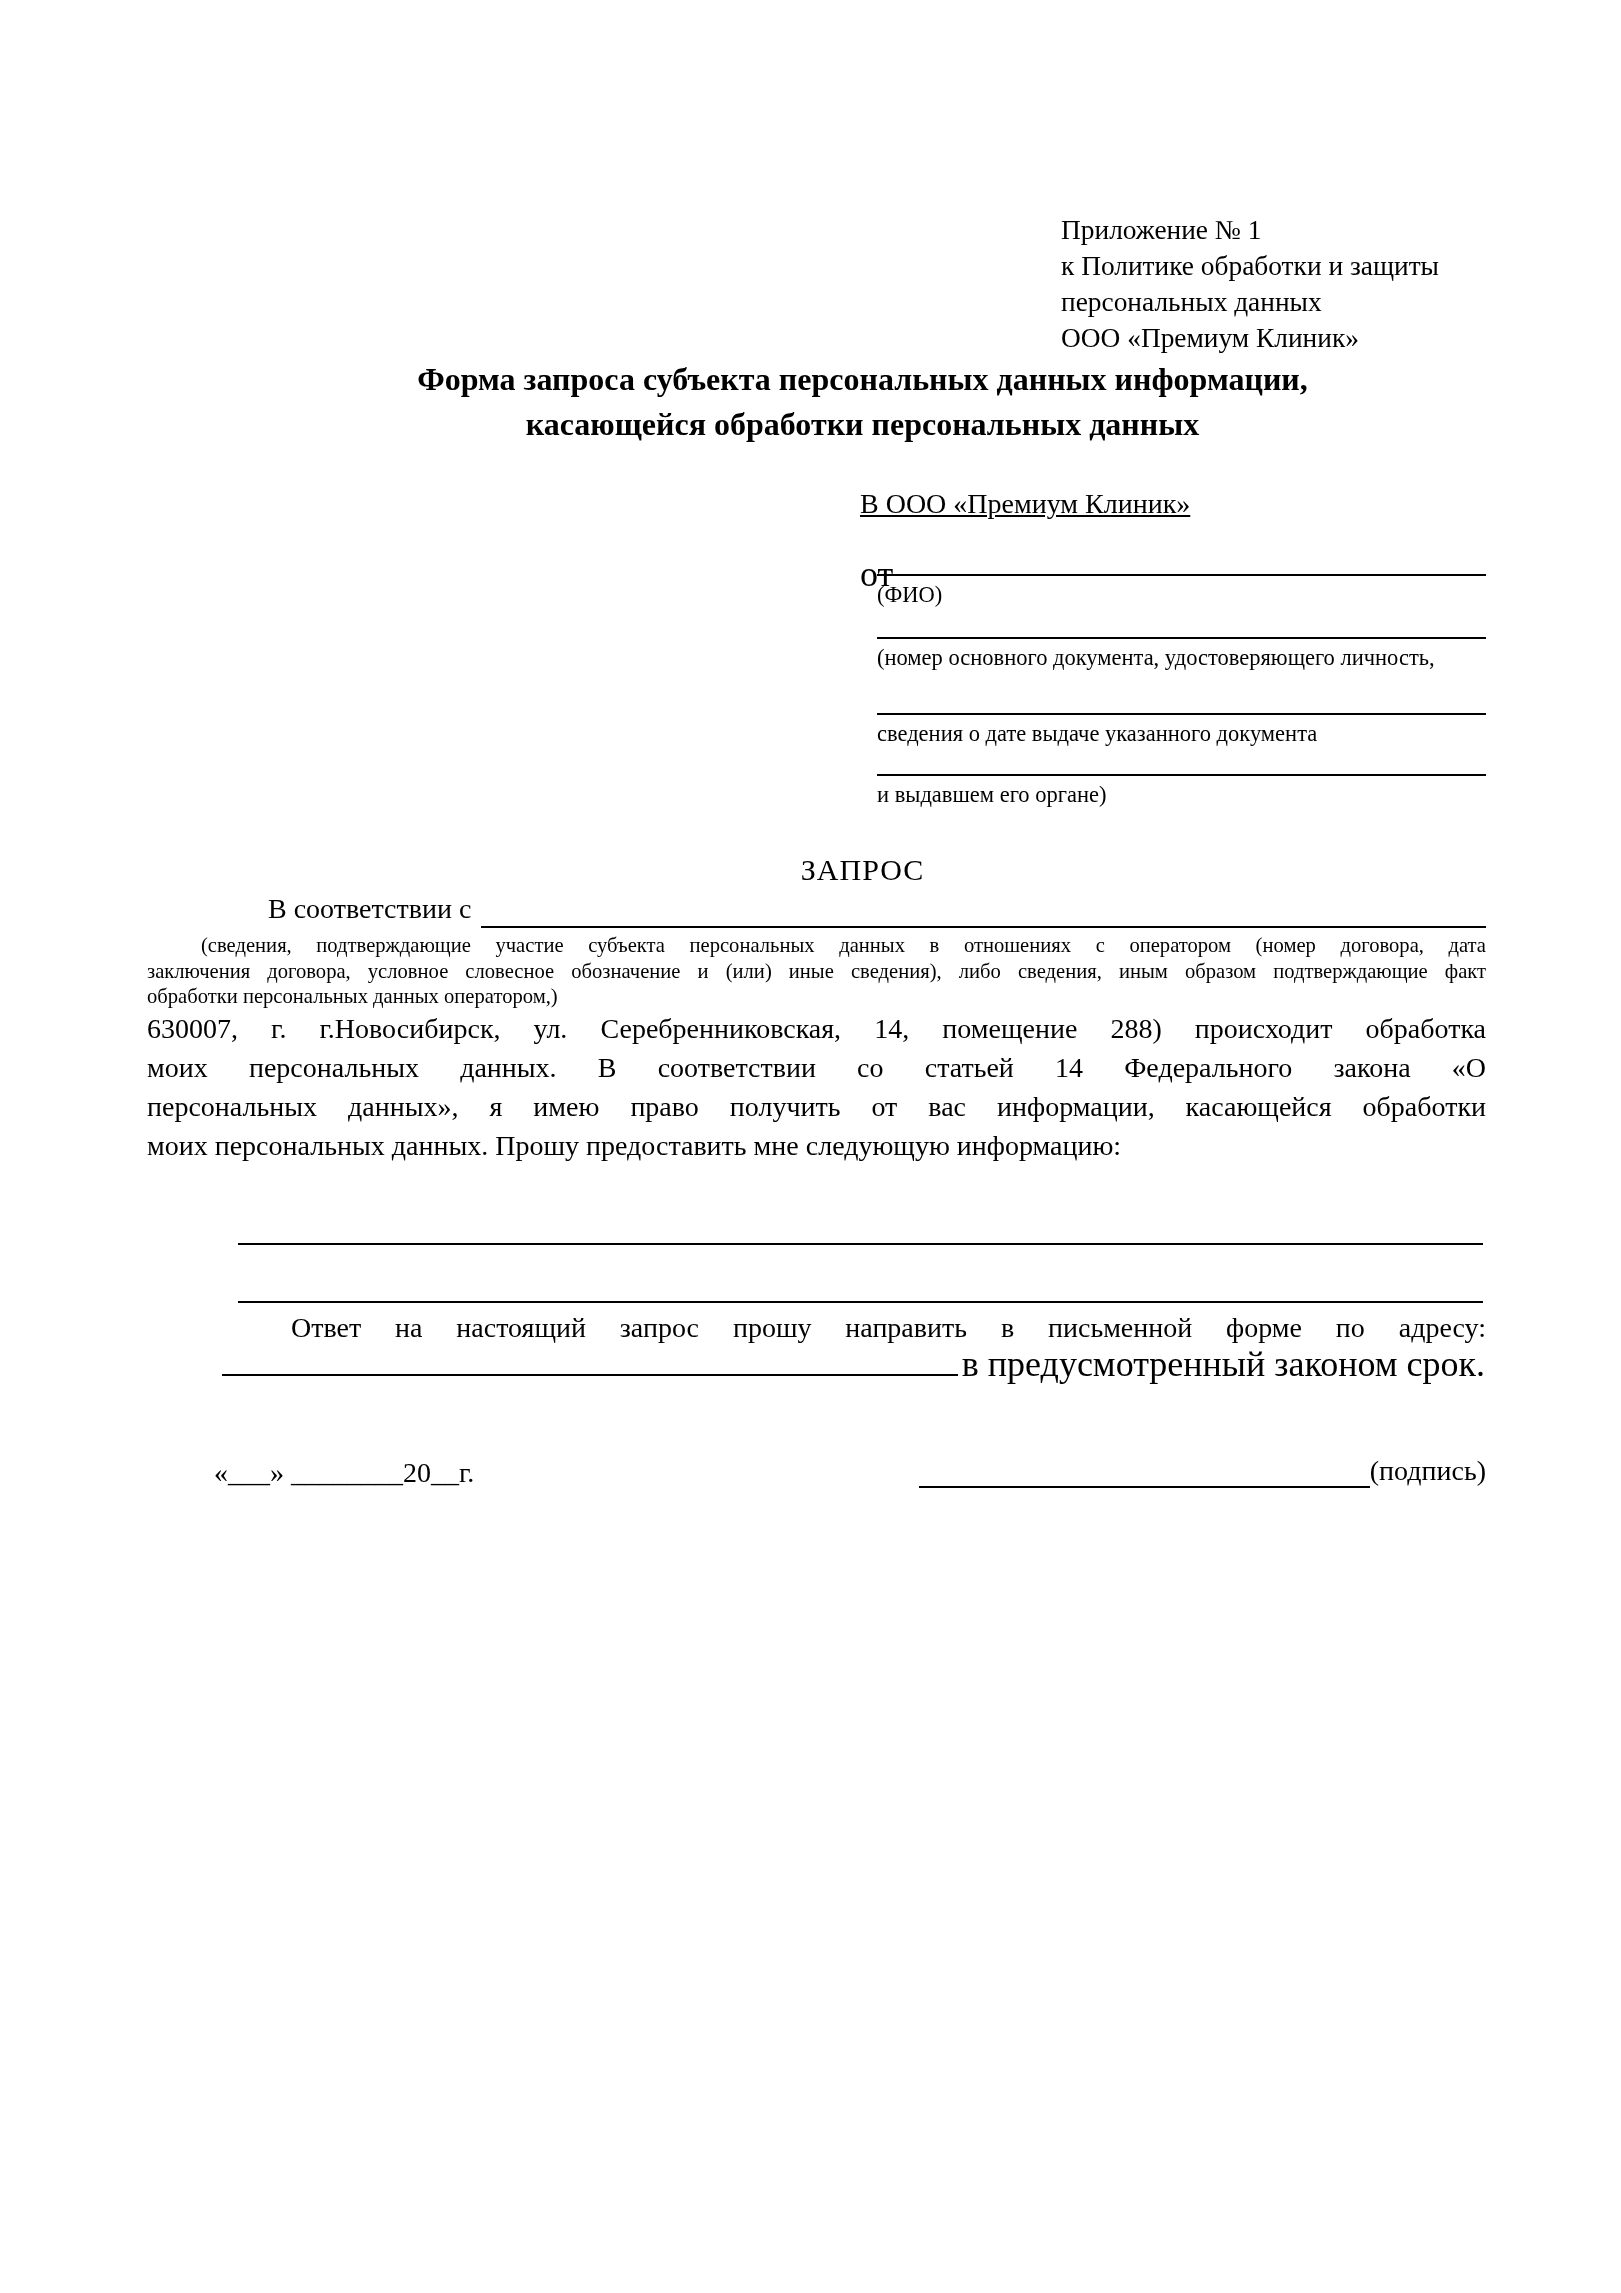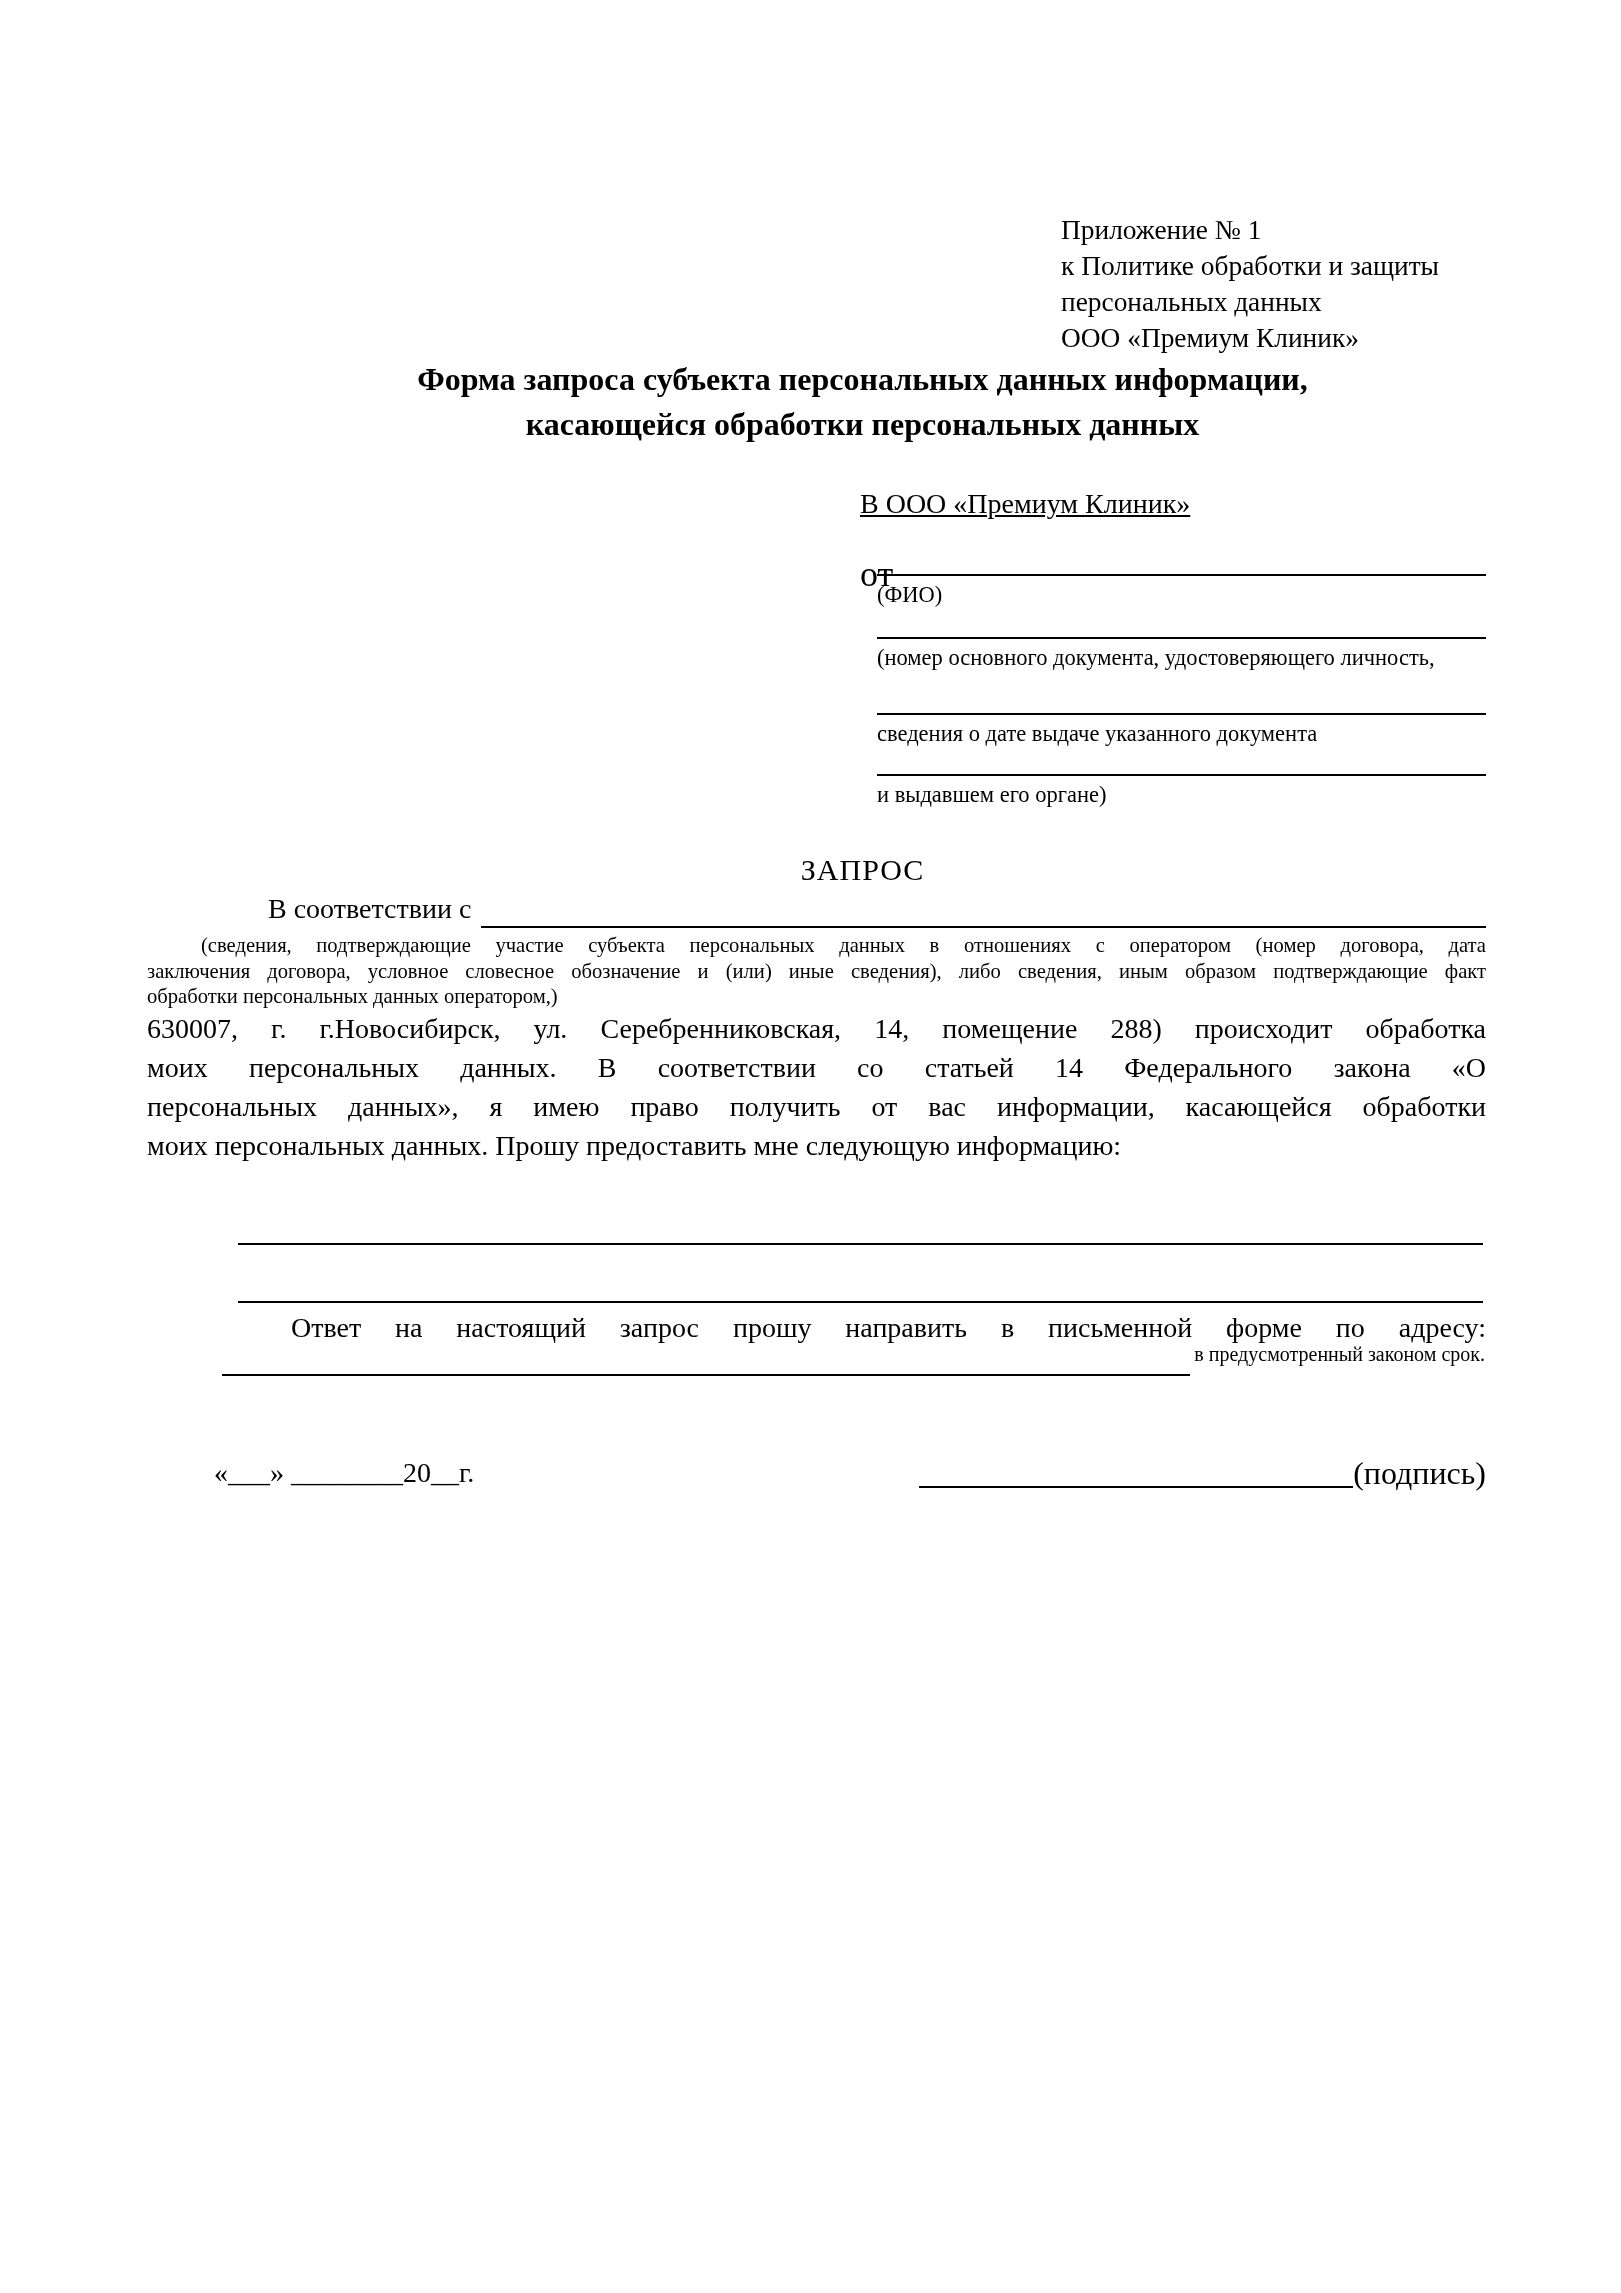--- a/index.html
+++ b/index.html
@@ -36,26 +36,26 @@
   .bodytext{left:147px;top:1009px;width:1339px;font-size:28px;line-height:39px;}
 
   .justify .jline{text-align:justify;text-align-last:justify;}
   .justify .jline.last{text-align-last:left;}
 
   .blankA{left:238px;top:1243px;width:1245px;border-bottom:2.9px solid #000;height:0;}
   .blankB{left:238px;top:1301px;width:1245px;border-bottom:2.9px solid #000;height:0;}
 
   .resp1{left:147px;top:1309px;width:1339px;font-size:28px;line-height:37px;
          text-indent:144px;text-align:justify;text-align-last:justify;}
-  .resp2{left:222px;top:1343px;width:1263px;display:flex;height:33px;font-size:20px;}
+  .resp2{left:222px;top:1343px;width:1263px;display:flex;height:33px;font-size:36px;}
   .resp2 .fill{flex:1;border-bottom:2.9px solid #000;margin-right:3.9px;}
   .resp2 .txt{white-space:nowrap;}
 
   .daterow{left:214px;top:1457px;font-size:28px;white-space:nowrap;}
-  .sigrow{left:919px;top:1455px;width:567px;display:flex;height:33px;font-size:32px;}
+  .sigrow{left:919px;top:1455px;width:567px;display:flex;height:33px;font-size:28px;}
   .sigrow .fill{flex:1;border-bottom:2.9px solid #000;}
   .sigrow .txt{white-space:nowrap;}
 </style>
 </head>
 <body>
 
 <div class="abs header">
     <div class="jline">Приложение № 1</div>
     <div class="jline">к Политике обработки и защиты</div>
     <div class="jline">персональных данных</div>

